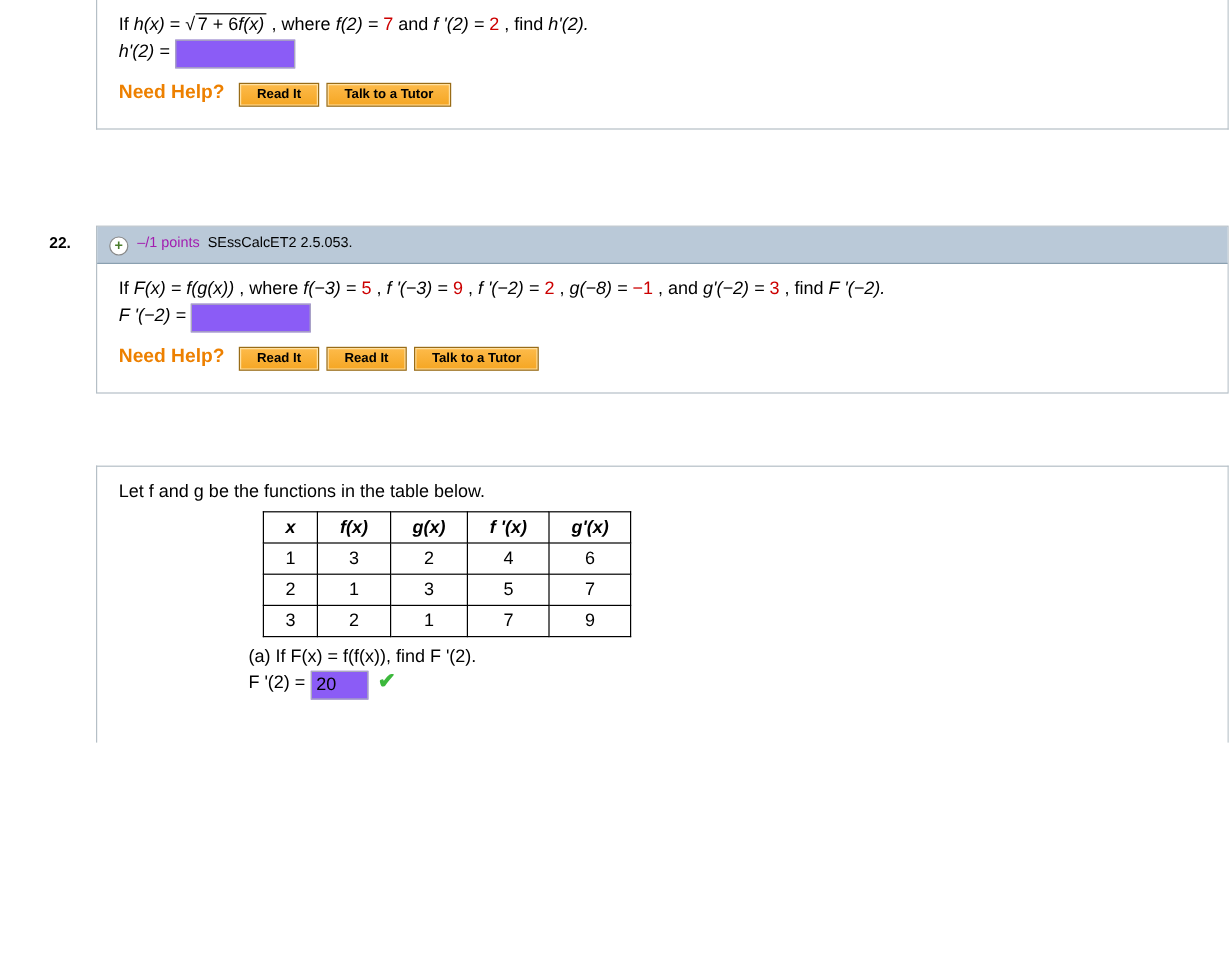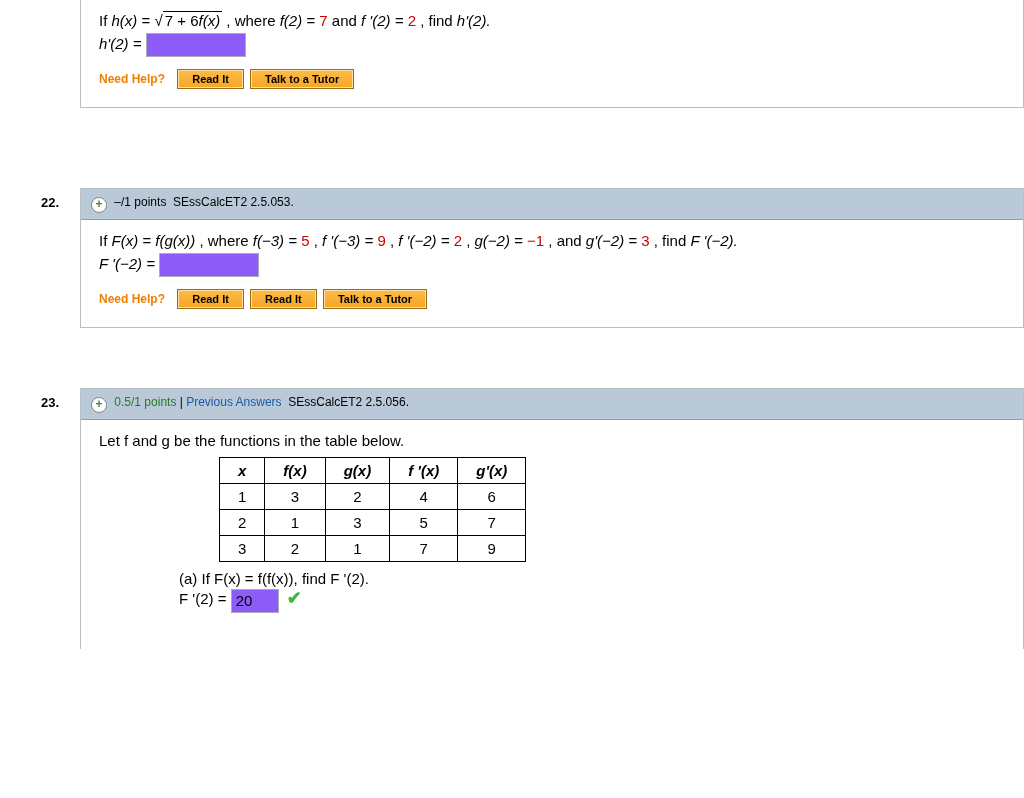--- a/index.html
+++ b/index.html
@@ -30,21 +30,21 @@
     border: 1px solid #888;
     border-radius: 8px;
     text-align: center;
     line-height: 12px;
     font-weight: bold;
     color: #4a7d2b;
     font-size: 12px;
     margin-right: 4px;
     vertical-align: -2px;
   }
-  .qheader .pts { color: #000000; }
+  .qheader .pts { color: #a21caf; }
   .qheader .prev { color: #1a5ba5; }
   .qbody { padding: 8px 18px 18px 18px; font-size: 15px; }
   .mathrow { margin: 4px 0; }
   .mathrow .var { font-style: italic; }
   .numred { color: #c00; }
   .sqrt {
     border-top: 1px solid #000;
     padding: 0 2px;
   }
   .ansinput {
@@ -54,21 +54,21 @@
     width: 90px;
     font: inherit;
     padding: 1px 4px;
     vertical-align: -2px;
   }
   .ansinput.short { width: 38px; }
   .help { margin-top: 12px; }
   .help-label {
     color: #ed8000;
     font-weight: bold;
-    font-size: 12px;
+    font-size: 16px;
     margin-right: 8px;
   }
   .hbtn {
     display: inline-block;
     background: linear-gradient(#fdbb4b, #f5a623);
     border: 1px solid #996c17;
     box-shadow: inset 0 0 0 1px #ffe0a0;
     color: #000;
     font-weight: bold;
     font-size: 11px;
@@ -81,21 +81,21 @@
     margin: 8px 0 8px 120px;
   }
   table.data td, table.data th {
     border: 1px solid #000;
     padding: 4px 18px;
     text-align: center;
     font-size: 15px;
   }
   table.data th { font-weight: bold; font-style: italic; }
   table.data th.x { font-style: italic; font-weight: bold;}
-  .subq { margin: 6px 0 4px 80px; }
+  .subq { margin: 6px 0 4px 108px; }
   .check { color: #3cb83c; font-weight: bold; font-size: 18px; margin-left: 4px;}
   .xmark { color: #e02020; font-weight: bold; font-size: 18px; margin-left: 4px;}
 </style>
 </head>
 <body>
 
 <div class="page">
 
   <div class="qbox top">
     <div class="qbody">
@@ -134,48 +134,40 @@
       <div class="mathrow">
         <span>If  </span>
         <span class="var">F(x) = f(g(x))</span>
         <span>,  where  </span>
         <span class="var">f(−3) = </span><span class="numred">5</span>
         <span>, </span>
         <span class="var">f '(−3) = </span><span class="numred">9</span>
         <span>, </span>
         <span class="var">f '(−2) = </span><span class="numred">2</span>
         <span>, </span>
-        <span class="var">g(−2) = </span><span class="numred">−1</span>
+        <span class="var">g(−8) = </span><span class="numred">−1</span>
         <span>,  and  </span>
         <span class="var">g'(−2) = </span><span class="numred">3</span>
         <span>, find </span>
         <span class="var">F '(−2).</span>
       </div>
       <div class="mathrow">
         <span class="var">F '(−2) = </span>
         <input class="ansinput" type="text" style="">
       </div>
       <div class="help">
         <span class="help-label">Need Help?</span>
         <span class="hbtn">Read It</span>
         <span class="hbtn">Read It</span>
         <span class="hbtn">Talk to a Tutor</span>
       </div>
     </div>
   </div>
 
   <div class="qbox" style="margin-bottom:0;border-bottom:none">
-    <div class="qheader">
-      <span class="qnum">23.</span>
-      <span class="plus">+</span>
-      <span class="pts" style="color:#2a7a2a">0.5/1 points</span>
-      <span>  |  </span>
-      <span class="prev">Previous Answers</span>
-      &nbsp;<span>SEssCalcET2 2.5.056.</span>
-    </div>
     <div class="qbody">
       <div class="mathrow" style="font-style:normal">Let f and g be the functions in the table below.</div>
 
       <table class="data">
         <tbody>
             <tr>
           <th class="x">x</th>
           <th>f(x)</th>
           <th>g(x)</th>
           <th>f '(x)</th>

